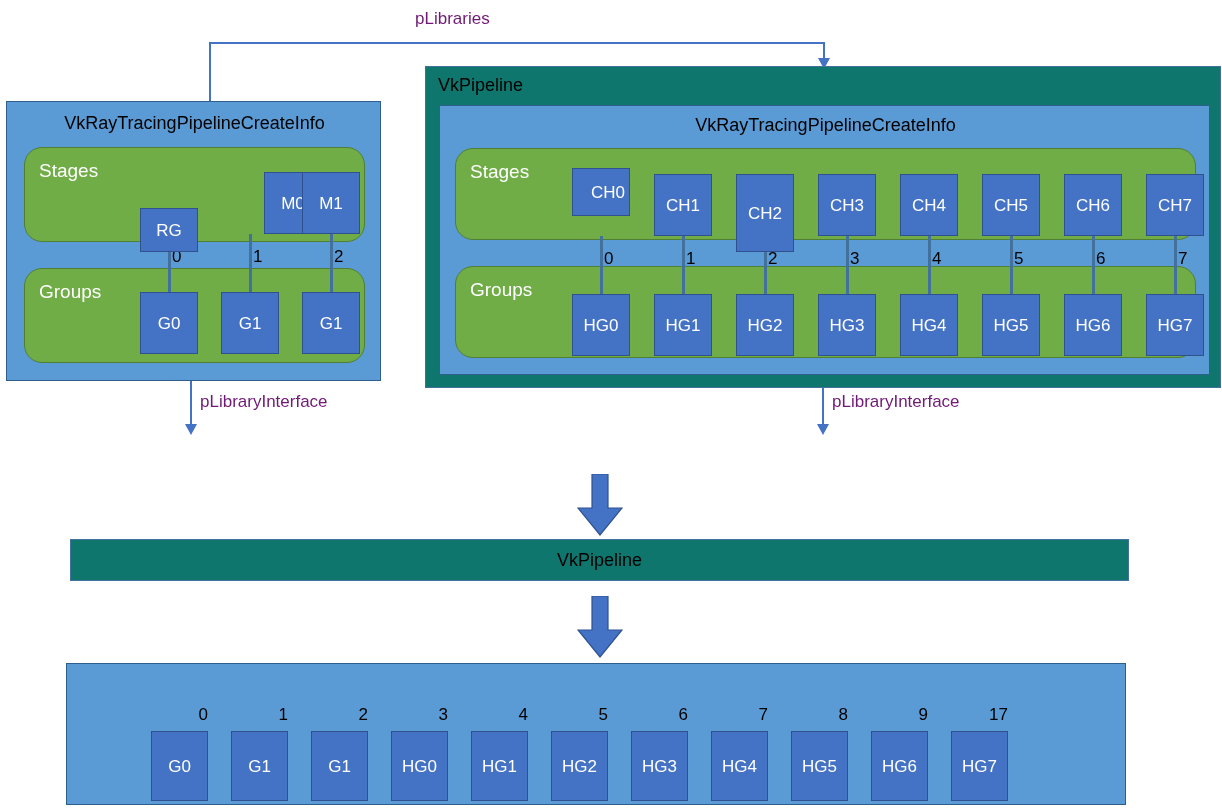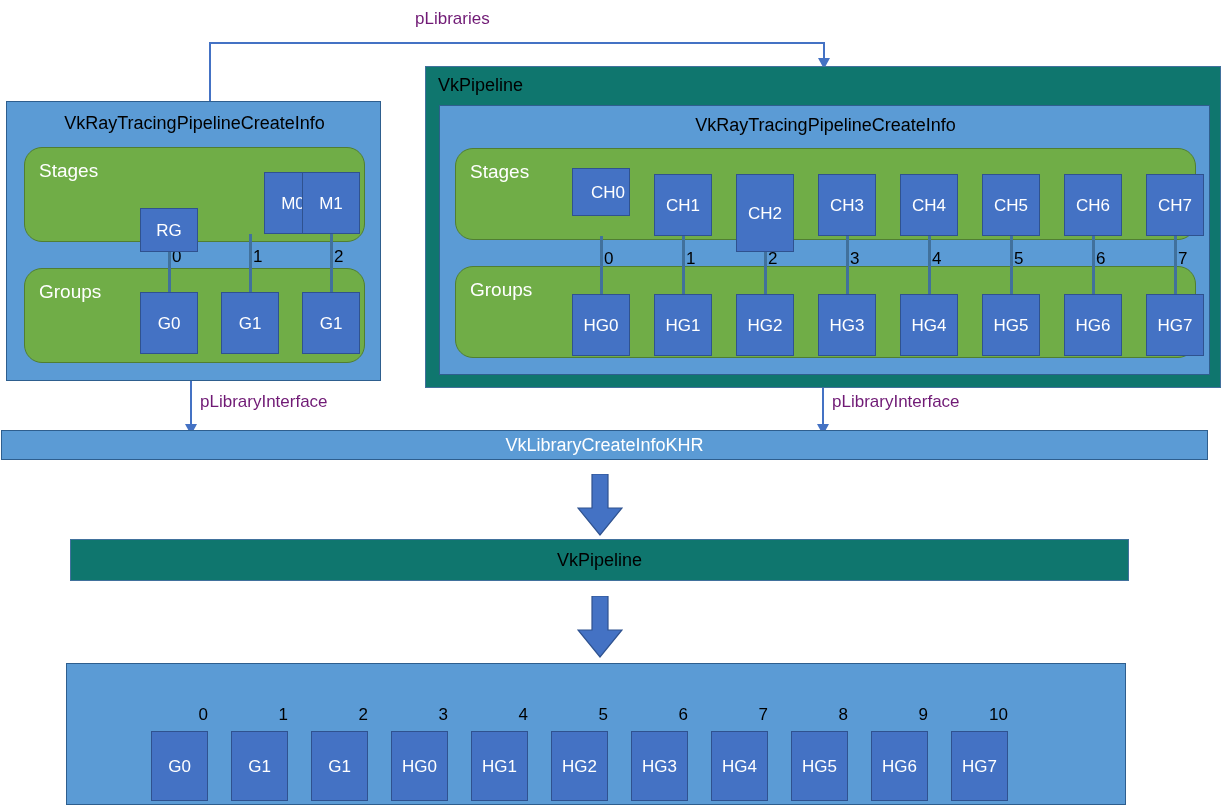--- a/index.html
+++ b/index.html
@@ -133,23 +133,20 @@
           <div class="chip abs" style="left: 706px; top: 68px; width: 58px; height: 62px;">CH7</div>
           <div class="chip abs" style="left: 706px; top: 188px; width: 58px; height: 62px;">HG7</div>
         </div>
     </div>
   </div>
 
   <div class="vline abs" style="left:822px;top:388px;height:41px;"></div>
   <div class="arrowhead-down abs" style="left:817px;top:424px;"></div>
   <div class="edge-label abs" style="left:832px;top:392px;">pLibraryInterface</div>
 
-  <div class="panel-mid abs" style="left:1px;top:430px;width:1207px;height:30px;display:flex;align-items:center;justify-content:center;">
-    <span class="title-white">VkLibraryCreateInfoKHR</span>
-  </div>
 
   <svg class="abs blockarrow" style="left:577px;top:474px;" width="46" height="62" viewBox="0 0 46 62">
     <polygon points="15,0 31,0 31,34 45,34 23,61 1,34 15,34" fill="#4472C4" stroke="#2F528F" stroke-width="1.2"></polygon>
   </svg>
 
   <div class="panel-light abs" style="left:70px;top:539px;width:1059px;height:42px;display:flex;align-items:center;justify-content:center;">
     <span class="title-dark">VkPipeline</span>
   </div>
 
   <svg class="abs blockarrow" style="left:577px;top:596px;" width="46" height="62" viewBox="0 0 46 62">
@@ -171,18 +168,18 @@
         <div class="idx-b abs" style="left: 474px; top: 42px; width: 67px;">5</div>
         <div class="chip-sbt abs" style="left: 484px; top: 67px; width: 57px; height: 70px;">HG2</div>
         <div class="idx-b abs" style="left: 554px; top: 42px; width: 67px;">6</div>
         <div class="chip-sbt abs" style="left: 564px; top: 67px; width: 57px; height: 70px;">HG3</div>
         <div class="idx-b abs" style="left: 634px; top: 42px; width: 67px;">7</div>
         <div class="chip-sbt abs" style="left: 644px; top: 67px; width: 57px; height: 70px;">HG4</div>
         <div class="idx-b abs" style="left: 714px; top: 42px; width: 67px;">8</div>
         <div class="chip-sbt abs" style="left: 724px; top: 67px; width: 57px; height: 70px;">HG5</div>
         <div class="idx-b abs" style="left: 794px; top: 42px; width: 67px;">9</div>
         <div class="chip-sbt abs" style="left: 804px; top: 67px; width: 57px; height: 70px;">HG6</div>
-        <div class="idx-b abs" style="left: 874px; top: 42px; width: 67px;">10</div>
+        <div class="idx-b abs" style="left: 874px; top: 42px; width: 67px;">17</div>
         <div class="chip-sbt abs" style="left: 884px; top: 67px; width: 57px; height: 70px;">HG7</div>
       </div>
   </div>
 
 </div>
 
 </body></html>

